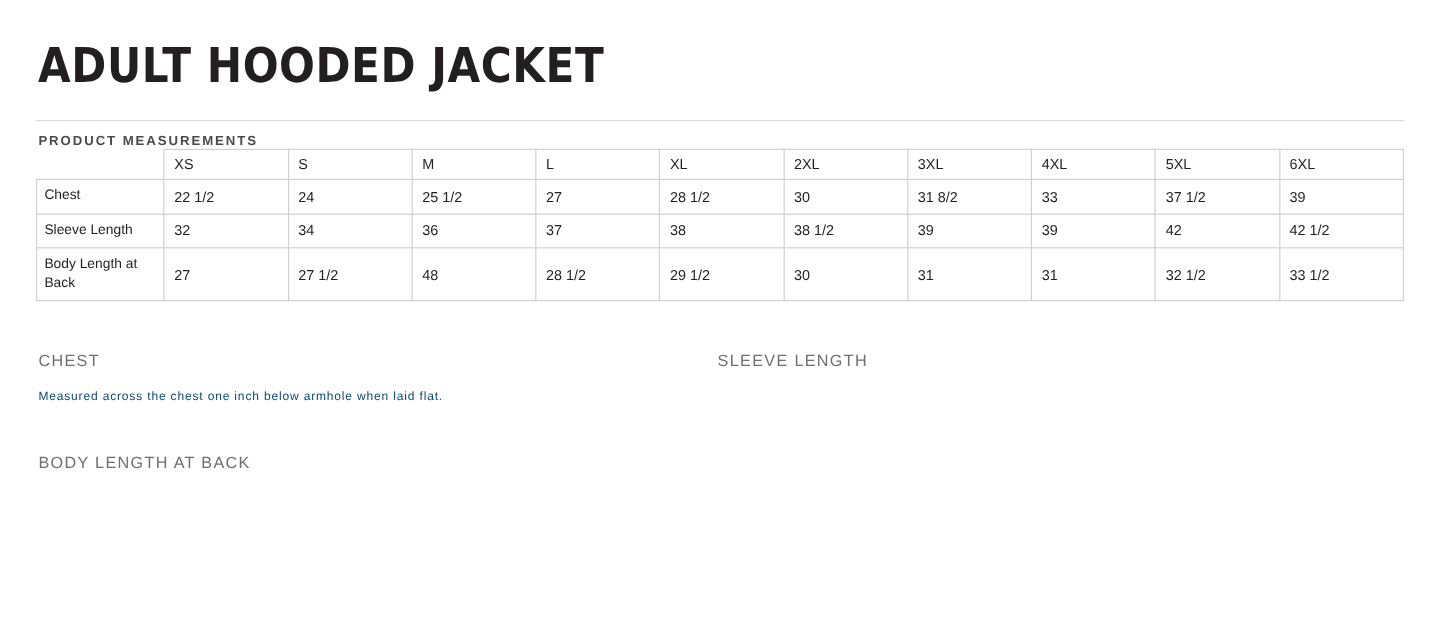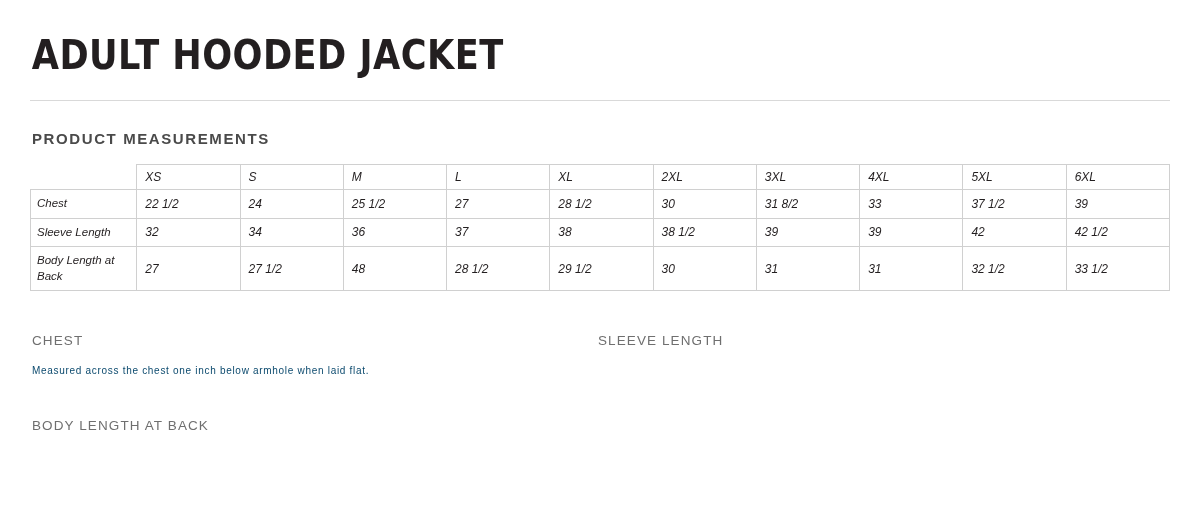--- a/index.html
+++ b/index.html
@@ -32,33 +32,31 @@
     padding-left: 2px;
     line-height: 1.1;
     transform: scaleX(0.88);
     transform-origin: left center;
   }
   .rule {
     border-top: 1px solid #d9d9d9;
     margin-top: 23px;
   }
   .section-label {
-    font-size: 15px;
+    font-size: 11px;
     font-weight: bold;
     letter-spacing: 1.6px;
     color: #4a4a4a;
-    margin-top: 29px;
+    margin-top: 11px;
     padding-left: 2px;
   }
   table.size-table {
-    margin-top: 17px;
     border-collapse: collapse;
     width: 1140px;
     table-layout: fixed;
-    font-style: italic;
   }
   table.size-table td, table.size-table th {
     border: 1px solid #d0d0d0;
     font-size: 12px;
     color: #231f20;
     padding: 6px 8px;
     text-align: left;
     font-weight: normal;
     vertical-align: middle;
     height: 28px;

